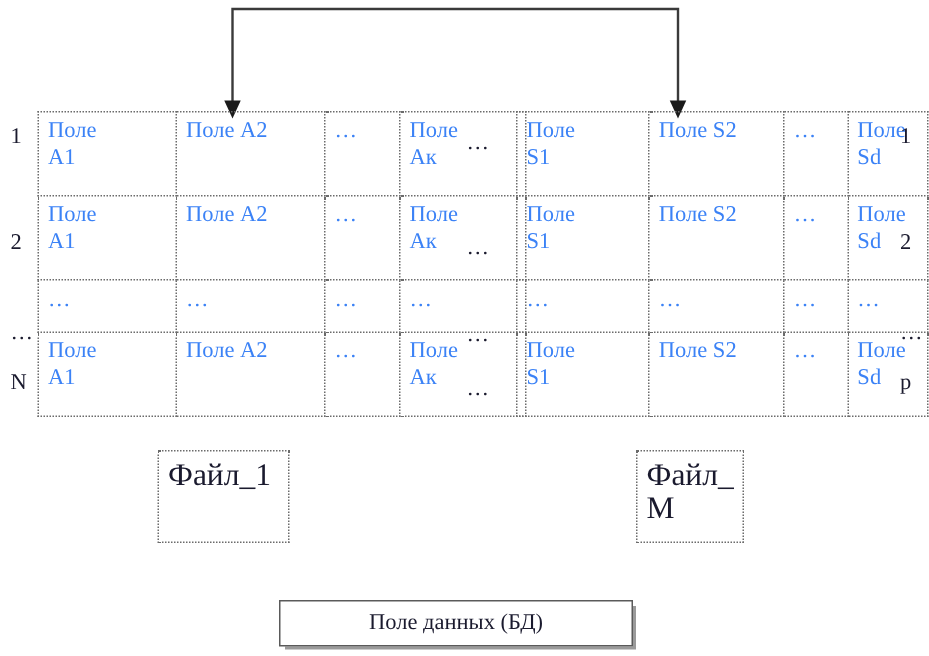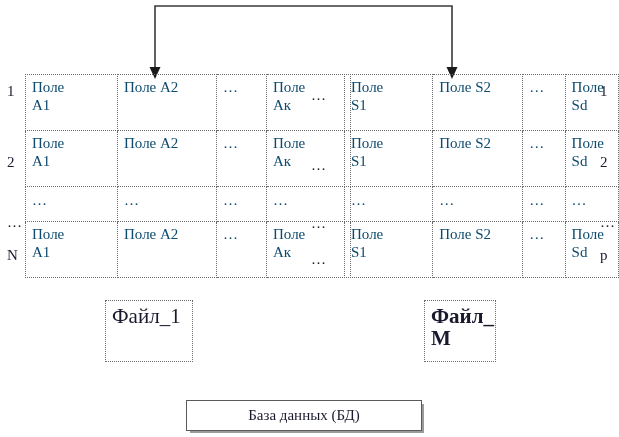--- a/index.html
+++ b/index.html
@@ -23,21 +23,21 @@
 
   
   .tbl{position:absolute;border-collapse:collapse;table-layout:fixed;}
   .tbl td{
     border:1px dotted #6b6b6b;
     font-size:15px;
     line-height:18px;
     vertical-align:top;
     padding:3px 5px 4px 6px;
     font-family:"Liberation Serif", serif;
-    color:#0c4a6e;
+    color:#3b82f6;
     background:transparent;
   }
   .tbl td.dots{text-align:left;letter-spacing:1px;}
   .tbl tr.dotrow td{height:26px;padding-top:4px;}
   .tbl tr.datarow td{height:48px;}
 
   
   #table-a{left:25px;top:74px;}
   #table-a .c1{width:80px;}
   #table-a .c2{width:87px;}
@@ -55,21 +55,21 @@
   .filebox{
     position:absolute;
     border:1px dotted #6b6b6b;
     font-size:21px;
     line-height:22px;
     padding:4px 5px 4px 6px;
     box-sizing:border-box;
     font-family:"Liberation Serif", serif;
   }
   #file-1{left:105px;top:300px;width:88px;height:62px;}
-  #file-m{left:424px;top:300px;width:72px;height:62px;font-weight:bold;}
+  #file-m{left:424px;top:300px;width:72px;height:62px;}
 
   
   .mid-dots{
     position:absolute;
     font-size:15px;
     line-height:1;
     letter-spacing:1px;
   }
 
   
@@ -206,16 +206,16 @@
     <span>Файл_</span><br>
     <span>М</span>
   </div>
 
   <div class="gutter right" style="top:84px">1</div>
   <div class="gutter right" style="top:155px">2</div>
   <div class="gutter right" style="top:215px">…</div>
   <div class="gutter right" style="top:248px">p</div>
 
   <div id="db-box">
-    <span>База данных (БД)</span>
+    <span>Поле данных (БД)</span>
   </div>
 
 </div>
 
 </body></html>

